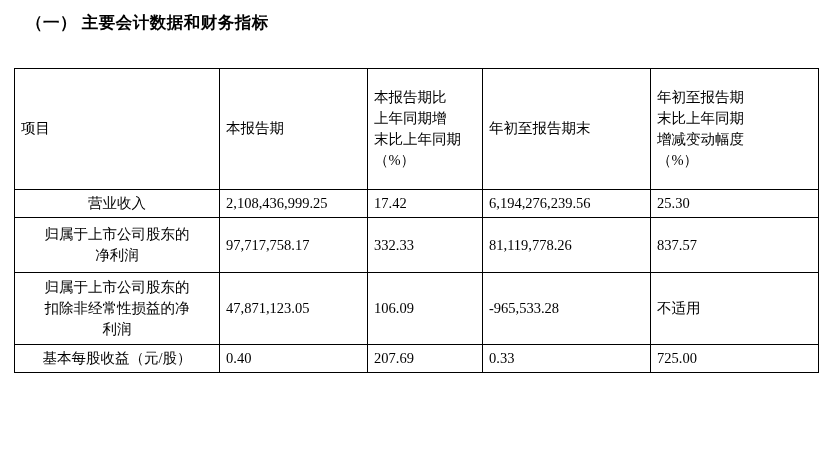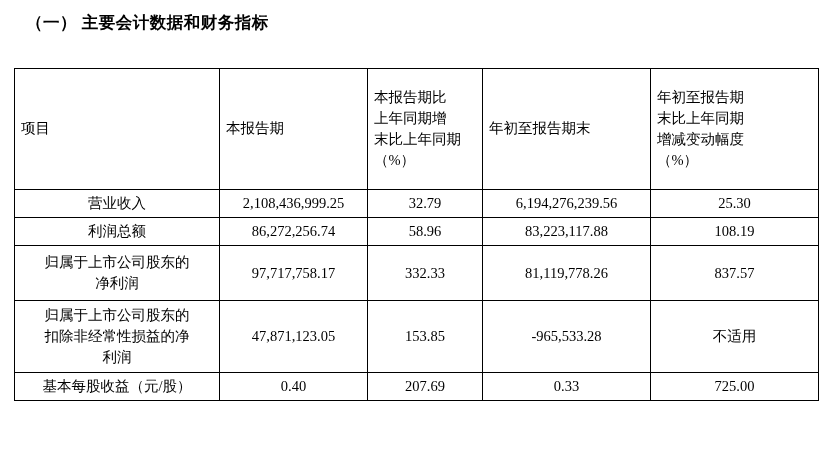--- a/index.html
+++ b/index.html
@@ -56,21 +56,21 @@
     height: 114px;
     text-align: left;
     line-height: 1.45;
   }
   td.label {
     text-align: center;
     line-height: 1.45;
     padding-left: 6px;
   }
   td.num {
-    text-align: center;
+    text-align: left;
     padding-right: 8px;
   }
   .c1 { width: 205px; }
   .c2 { width: 148px; }
   .c3 { width: 115px; }
   .c4 { width: 168px; }
   .c5 { width: 168px; }
   .r-short { height: 25px; }
   .r-tall { height: 55px; }
   .r-tall3 { height: 72px; }
@@ -116,54 +116,45 @@
         </th>
       </tr>
     </thead>
     <tbody>
 
       <tr class="r-short">
         <td class="label">
           <div>营业收入</div>
         </td>
         <td class="num">2,108,436,999.25</td>
-        <td class="num">32.79</td>
+        <td class="num">17.42</td>
         <td class="num">6,194,276,239.56</td>
         <td class="num">25.30</td>
       </tr>
 
-      <tr class="r-short">
-        <td class="label">
-          <div>利润总额</div>
-        </td>
-        <td class="num">86,272,256.74</td>
-        <td class="num">58.96</td>
-        <td class="num">83,223,117.88</td>
-        <td class="num">108.19</td>
-      </tr>
 
       <tr class="r-tall">
         <td class="label">
           <div>归属于上市公司股东的</div>
           <div>净利润</div>
         </td>
         <td class="num">97,717,758.17</td>
         <td class="num">332.33</td>
         <td class="num">81,119,778.26</td>
         <td class="num">837.57</td>
       </tr>
 
       <tr class="r-tall3">
         <td class="label">
           <div>归属于上市公司股东的</div>
           <div>扣除非经常性损益的净</div>
           <div>利润</div>
         </td>
         <td class="num">47,871,123.05</td>
-        <td class="num">153.85</td>
+        <td class="num">106.09</td>
         <td class="num">-965,533.28</td>
         <td class="num">不适用</td>
       </tr>
 
 
       <tr class="r-short">
         <td class="label">
           <div>基本每股收益（元/股）</div>
         </td>
         <td class="num">0.40</td>

